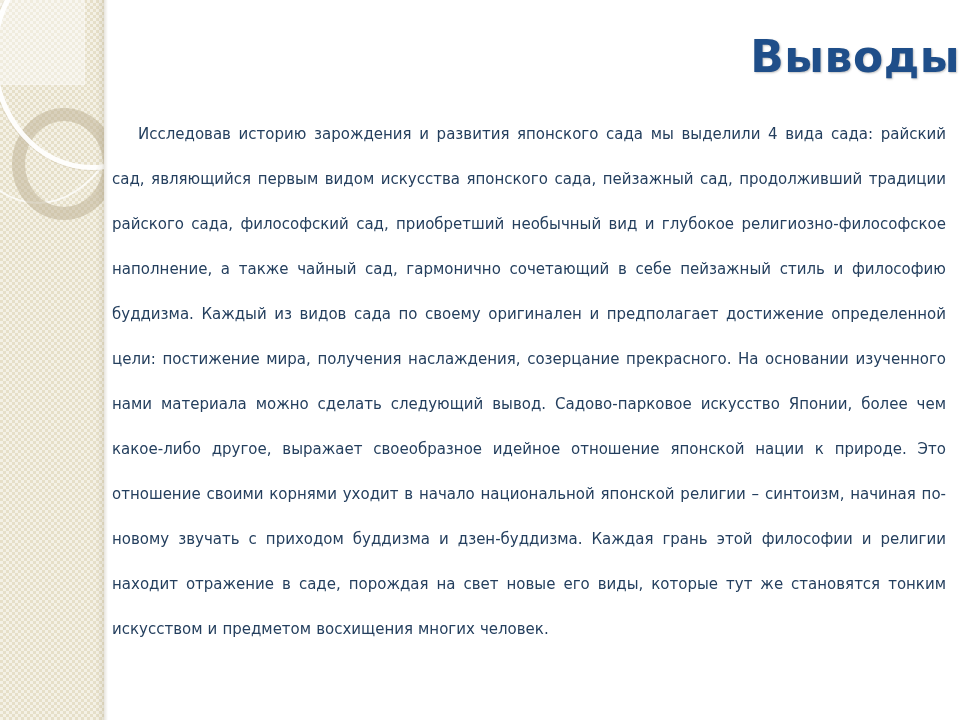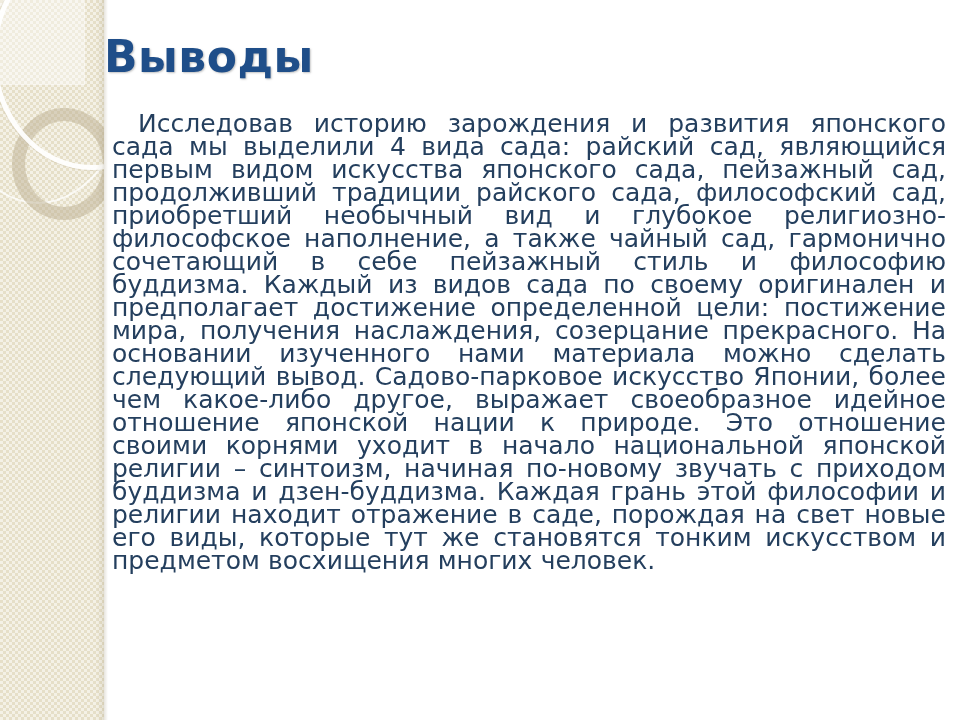--- a/index.html
+++ b/index.html
@@ -95,39 +95,39 @@
     border-radius: 50%;
     box-sizing: border-box;
   }
 
   
   .slide-title {
     position: absolute;
     left: 104px;
     top: 34px;
     width: 856px;
-    text-align: left;
+    text-align: right;
     font-family: "DejaVu Sans", sans-serif;
     font-weight: bold;
     font-size: 44px;
     line-height: 1.05;
     color: #1f4e89;
     letter-spacing: 0.5px;
     text-shadow: 1px 1px 2px rgba(120,120,120,0.45);
   }
 
   
   .body-text {
     position: absolute;
     left: 112px;
     top: 112px;
     width: 834px;
     font-family: "DejaVu Sans", sans-serif;
-    font-size: 25px;
-    line-height: 23px;
+    font-size: 15px;
+    line-height: 45px;
     color: #243f5e;
     text-align: justify;
     text-indent: 26px;
     word-spacing: 0.3px;
   }
 </style>
 </head>
 <body>
 
 <div id="slide">

